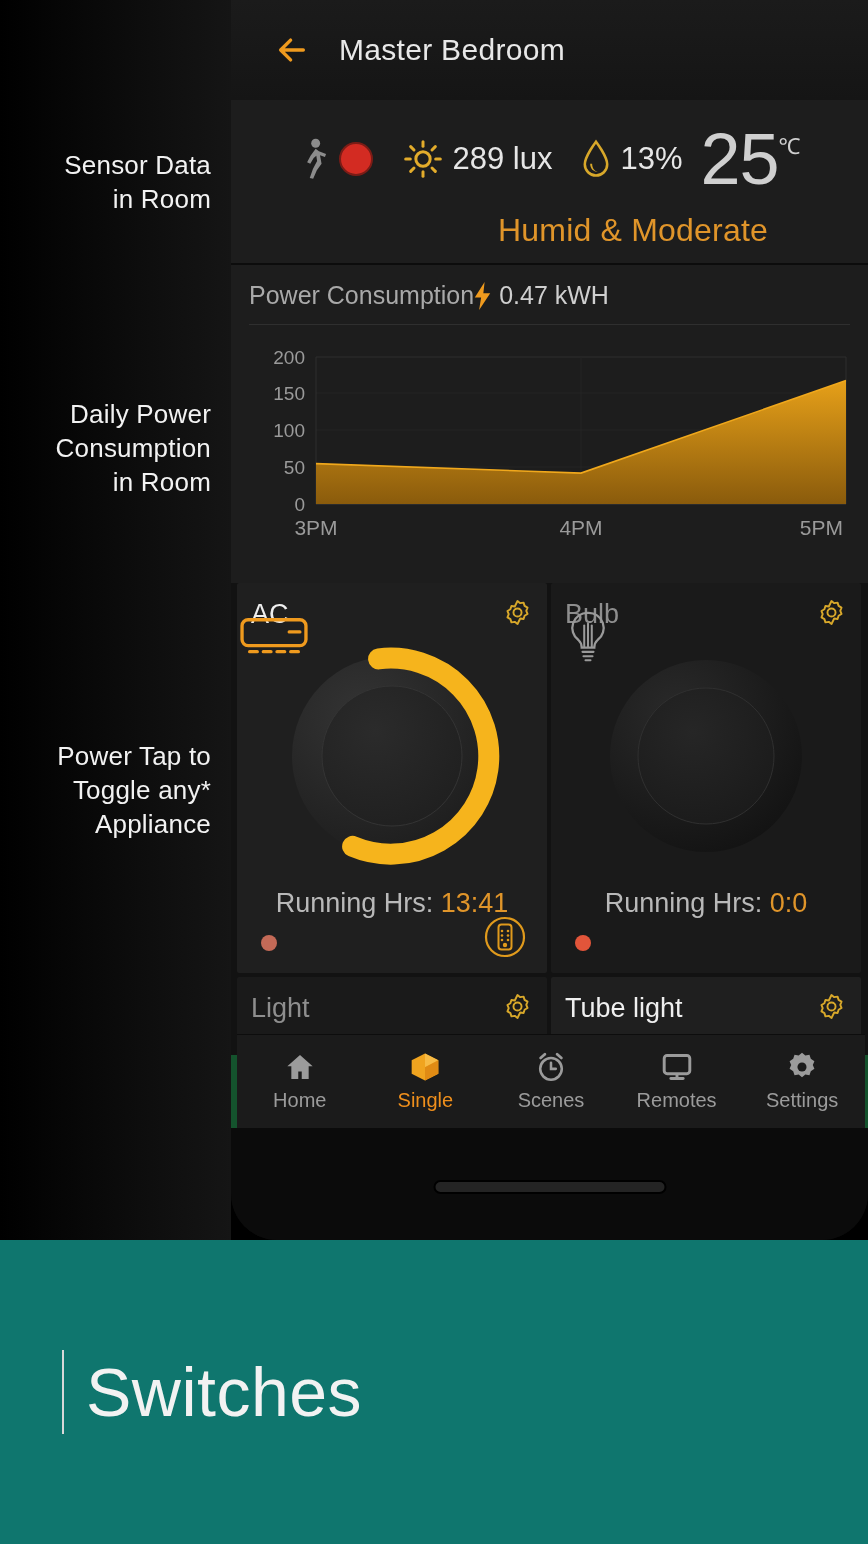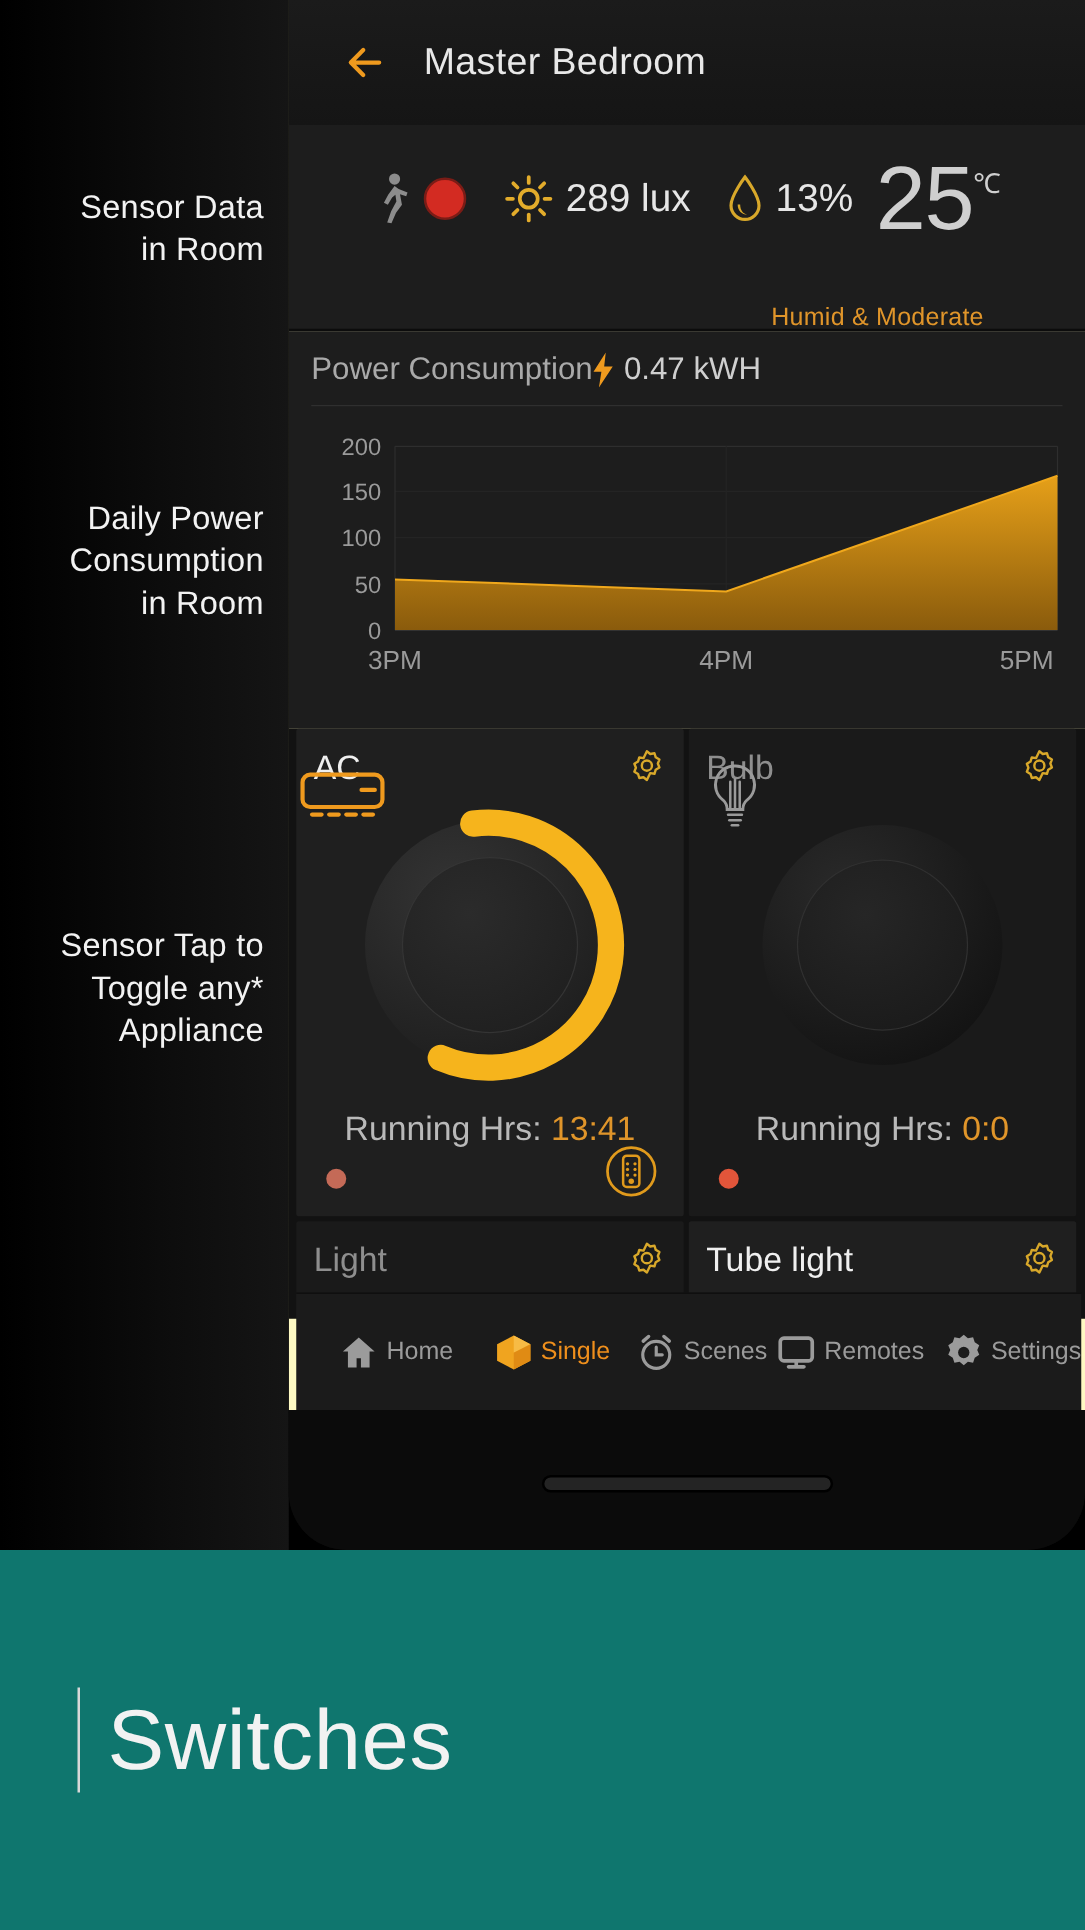--- a/index.html
+++ b/index.html
@@ -28,21 +28,21 @@
 
   
   .phone{
     position:absolute; left:231px; top:0; width:637px; height:1240px;
     background:#0a0a0a;
     border-bottom-left-radius:46px; border-bottom-right-radius:46px;
     overflow:hidden;
   }
   .screen{
     position:absolute; left:0; top:0; width:637px; height:1128px;
-    background:#fef9c3; overflow:hidden;
+    background:#14532d; overflow:hidden;
   }
 
   
   .appbar{
     position:relative; height:100px; width:100%;
     background:linear-gradient(180deg,#1b1b1b 0%, #151515 100%);
     display:flex; align-items:center; padding-left:44px; gap:30px;
   }
   .back-arrow{ width:34px; height:34px; flex:0 0 auto; }
   .appbar-title{
@@ -68,22 +68,22 @@
   .lux-val{ font-size:31px; color:#e6e6e6; margin-right:28px; }
   .drop-ico{ width:32px; height:42px; margin-right:8px; }
   .hum-val{ font-size:31px; color:#e6e6e6; margin-right:18px; }
   .temp-wrap{ display:flex; align-items:flex-start; }
   .temp-val{
     font-size:72px; line-height:62px; color:#cfcfcf; font-weight:300;
     letter-spacing:-1px;
   }
   .temp-unit{ font-size:22px; color:#cfcfcf; margin-top:2px; }
   .sensor-status{
-    position:absolute; right:81px; top:112px;
-    font-size:20px; color:#e0952a; letter-spacing:.2px;margin-top:31px;
+    position:absolute; right:100px; top:112px;
+    font-size:32px; color:#e0952a; letter-spacing:.2px;
   }
 
   
   .power{
     position:relative; width:100%; height:318px; background:#1d1d1d;
   }
   .power-head{
     display:flex; align-items:center; 
     padding:16px 26px 14px 18px;
   }
@@ -138,21 +138,21 @@
     position:absolute; right:20px; bottom:14px; width:44px; height:44px;
   }
 
   
   .nav{
     position:absolute; left:6px; bottom:0; width:628px; height:94px;
     background:#1b1b1b; display:flex; align-items:center;
     border-top:1px solid #0d0d0d;
   }
   .nav-item{
-    flex:1; display:flex; flex-direction:row; align-items:center; gap:6px;justify-content:flex-end;
+    flex:1; display:flex; flex-direction:column; align-items:center; gap:6px;
   }
   .nav-item .ni{ width:32px; height:32px; }
   .nav-label{ font-size:20px; color:#9b9b9b; }
   .nav-item.active .nav-label{ color:#ef8f1c; }
 
   
   .chin{
     position:absolute; left:0; bottom:0; width:637px; height:112px;
     background:#0b0b0b;
     border-bottom-left-radius:46px; border-bottom-right-radius:46px;
@@ -183,21 +183,21 @@
   <div class="anno anno-1">
     <div>Sensor Data</div>
     <div>in Room</div>
   </div>
   <div class="anno anno-2">
     <div>Daily Power</div>
     <div>Consumption</div>
     <div>in Room</div>
   </div>
   <div class="anno anno-3">
-    <div>Sensor Tap to</div>
+    <div>Power Tap to</div>
     <div>Toggle any*</div>
     <div>Appliance</div>
   </div>
 </div>
 
 <div class="phone">
   <div class="screen">
 
     <div class="appbar">
       <svg class="back-arrow" viewBox="0 0 24 24">

